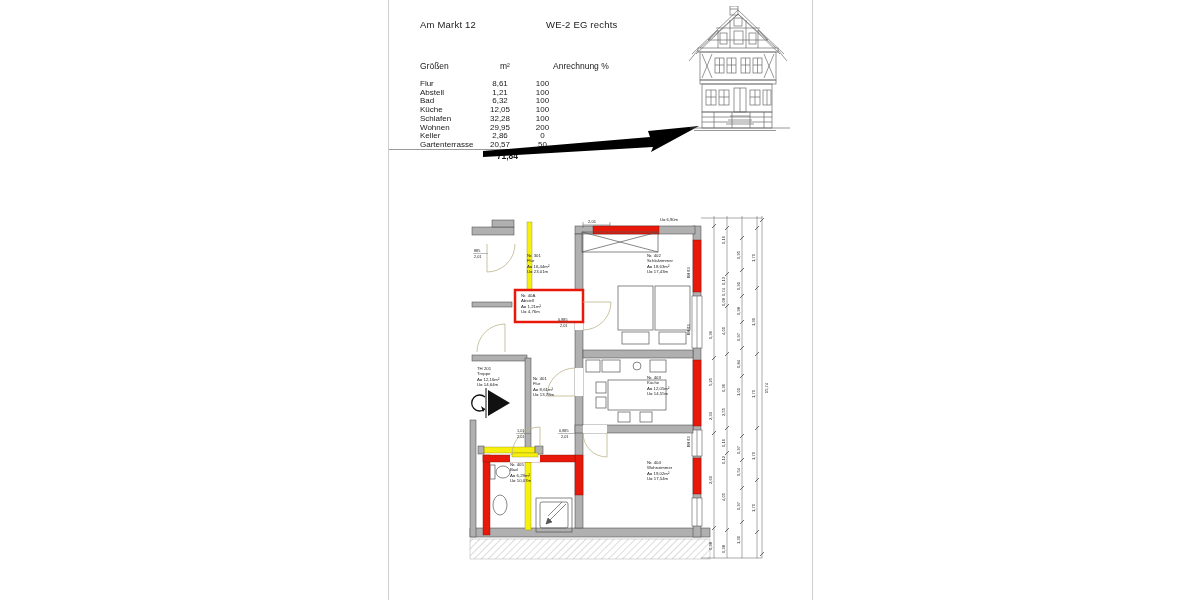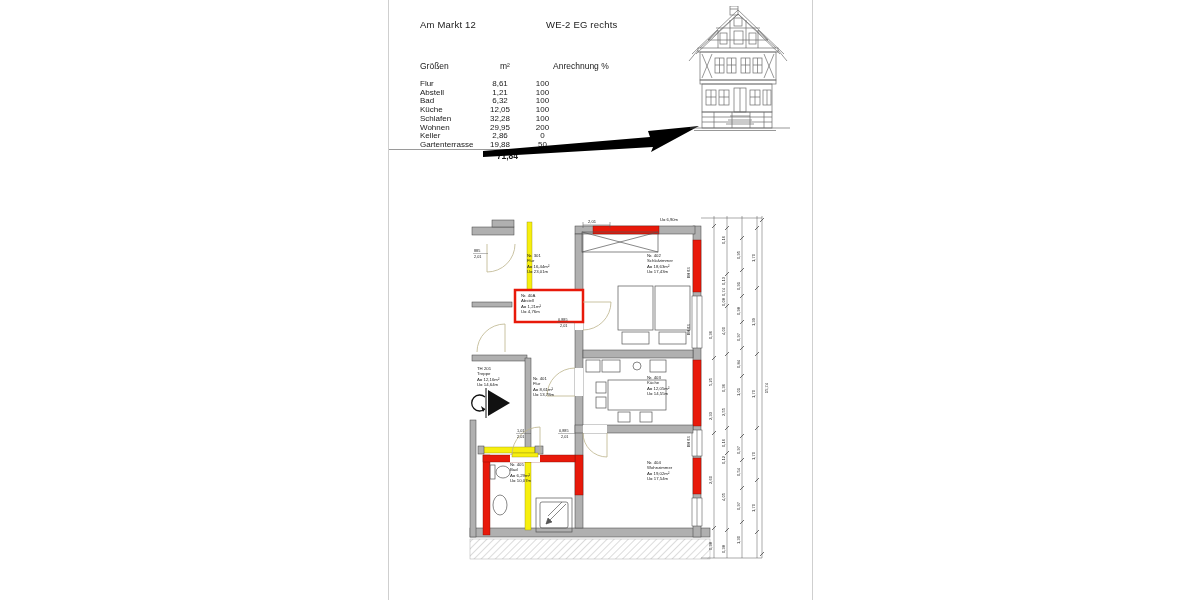--- a/index.html
+++ b/index.html
@@ -74,21 +74,21 @@
       <span class="m2">29,95</span>
       <span class="pct">200</span>
     </div>
   <div class="trow">
       <span>Keller</span>
       <span class="m2">2,86</span>
       <span class="pct">0</span>
     </div>
   <div class="trow">
       <span>Gartenterrasse</span>
-      <span class="m2">19,88</span>
+      <span class="m2">20,57</span>
       <span class="pct">50</span>
     </div>
 </div>
 <div id="sumline"></div>
 <div id="total">71,84</div>
 
 <svg style="position:absolute;left:460px;top:115px;" width="250" height="55" viewBox="460 115 250 55">
   <polygon points="699,126 648,131 650,137 483,151 483,157 653,147 651,152" fill="#000"></polygon>
 </svg>
 

